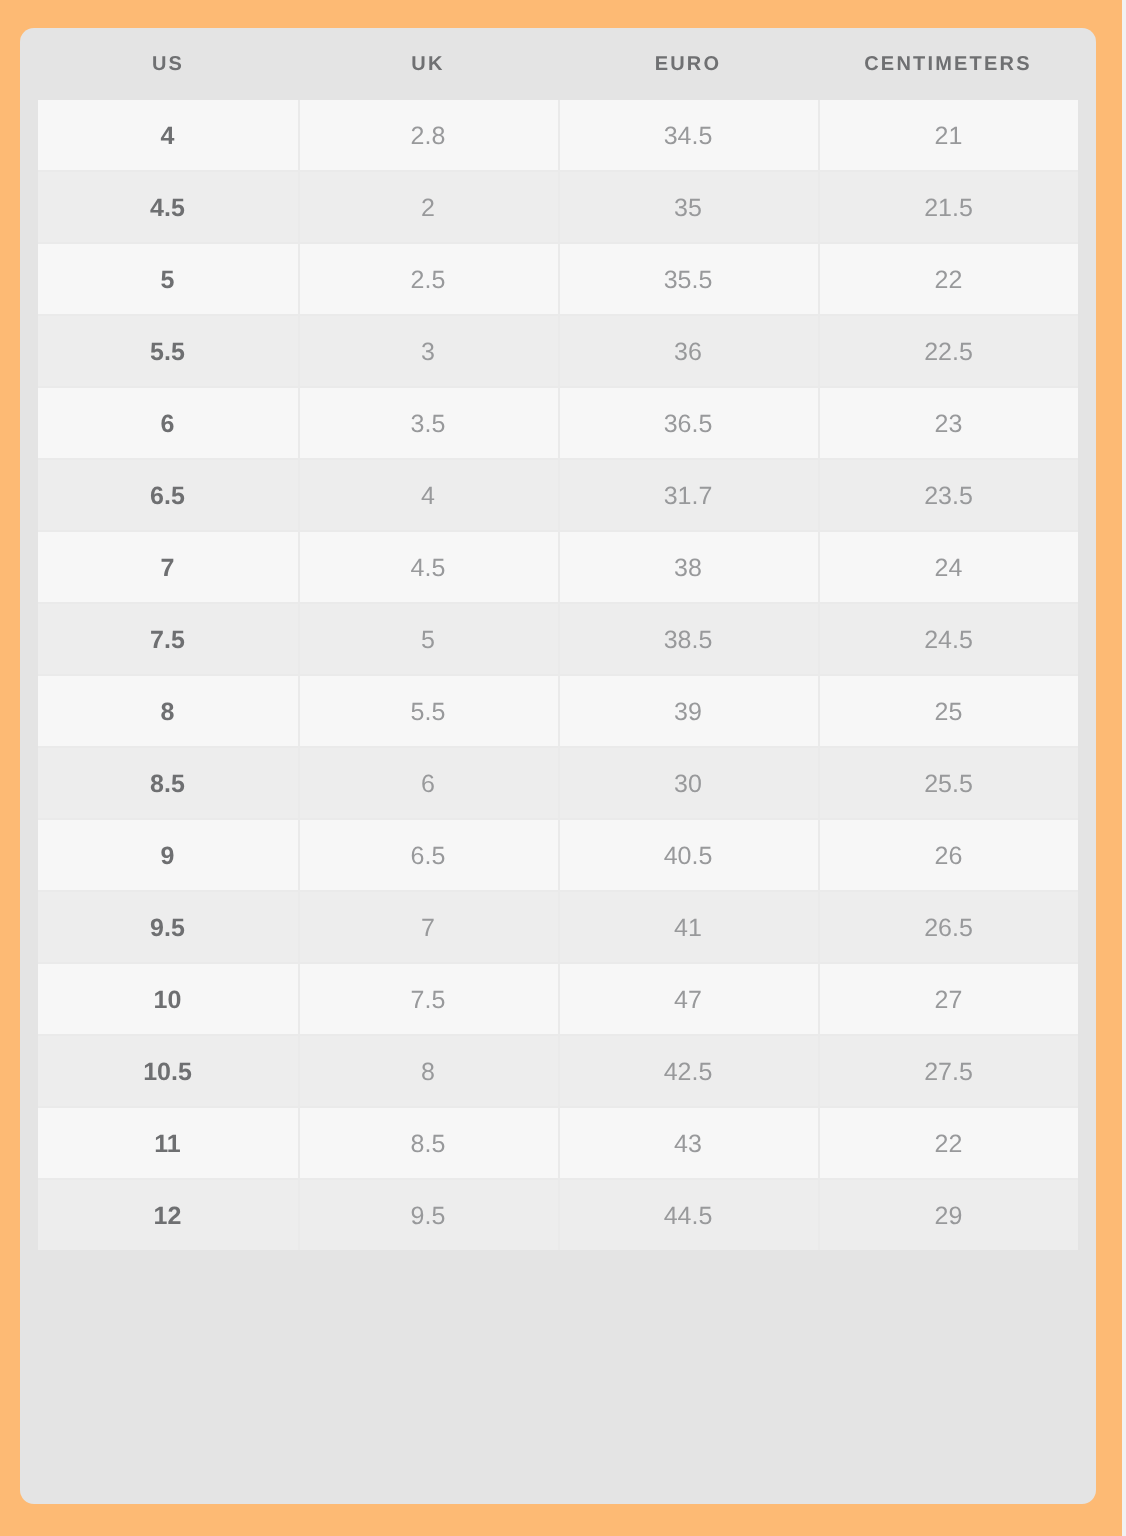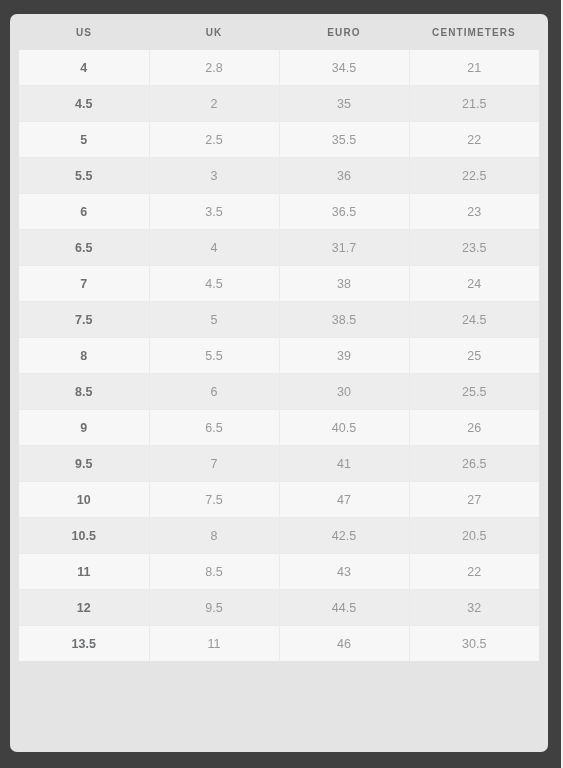--- a/index.html
+++ b/index.html
@@ -16,21 +16,21 @@
     position: relative;
   }
 
   
   #page {
     position: absolute;
     left: 0;
     top: 0;
     width: 563px;
     height: 768px;
-    background: #404040;
+    background: #fdba74;
     box-sizing: border-box;
   }
 
   
   #size-card {
     position: absolute;
     left: 10px;
     top: 14px;
     width: 538px;
     height: 738px;
@@ -197,39 +197,33 @@
           <tr>
             <td class="col-us">10</td>
             <td>7.5</td>
             <td>47</td>
             <td>27</td>
           </tr>
           <tr>
             <td class="col-us">10.5</td>
             <td>8</td>
             <td>42.5</td>
-            <td>20.5</td>
+            <td>27.5</td>
           </tr>
           <tr>
             <td class="col-us">11</td>
             <td>8.5</td>
             <td>43</td>
             <td>22</td>
           </tr>
           <tr>
             <td class="col-us">12</td>
             <td>9.5</td>
             <td>44.5</td>
-            <td>32</td>
-          </tr>
-          <tr>
-            <td class="col-us">13.5</td>
-            <td>11</td>
-            <td>46</td>
-            <td>30.5</td>
+            <td>29</td>
           </tr>
         </tbody>
     </table>
 
   </div>
 
   <div id="right-edge"></div>
 
 </div>
 

